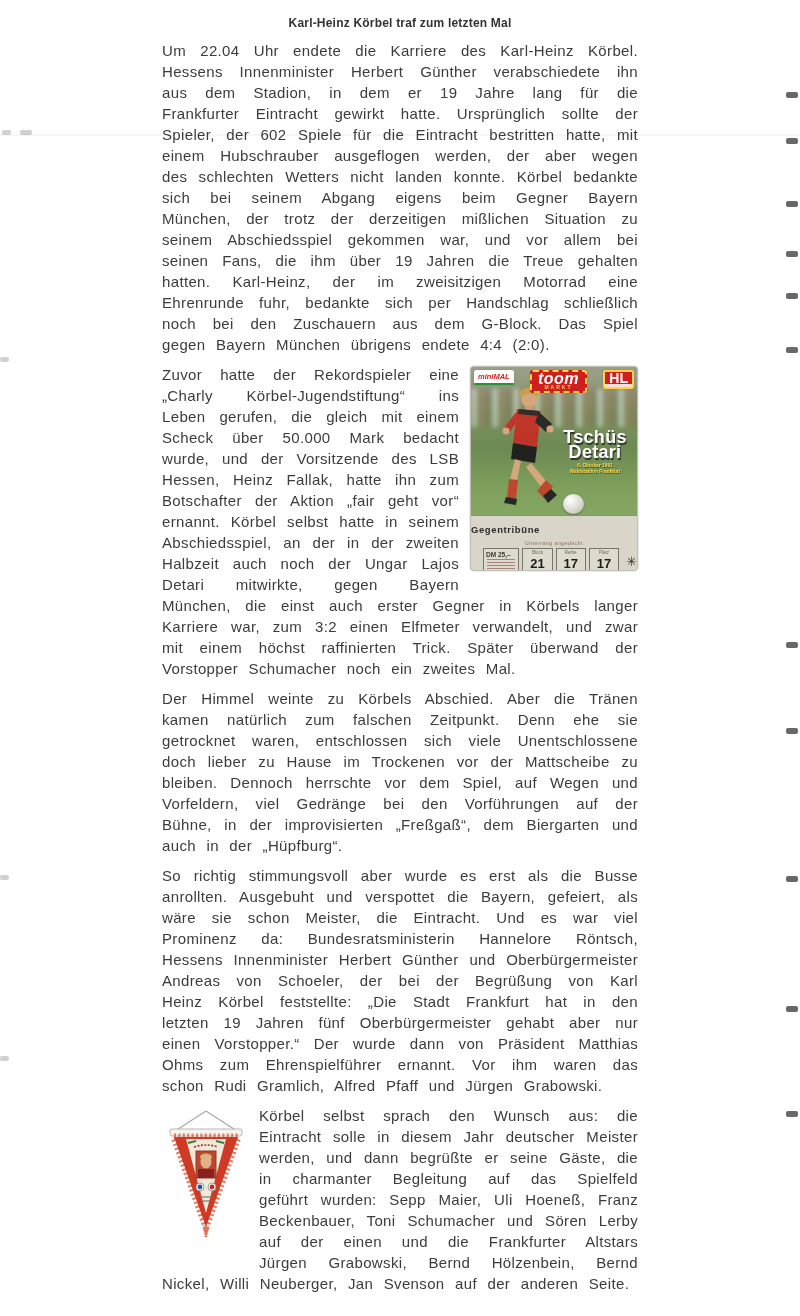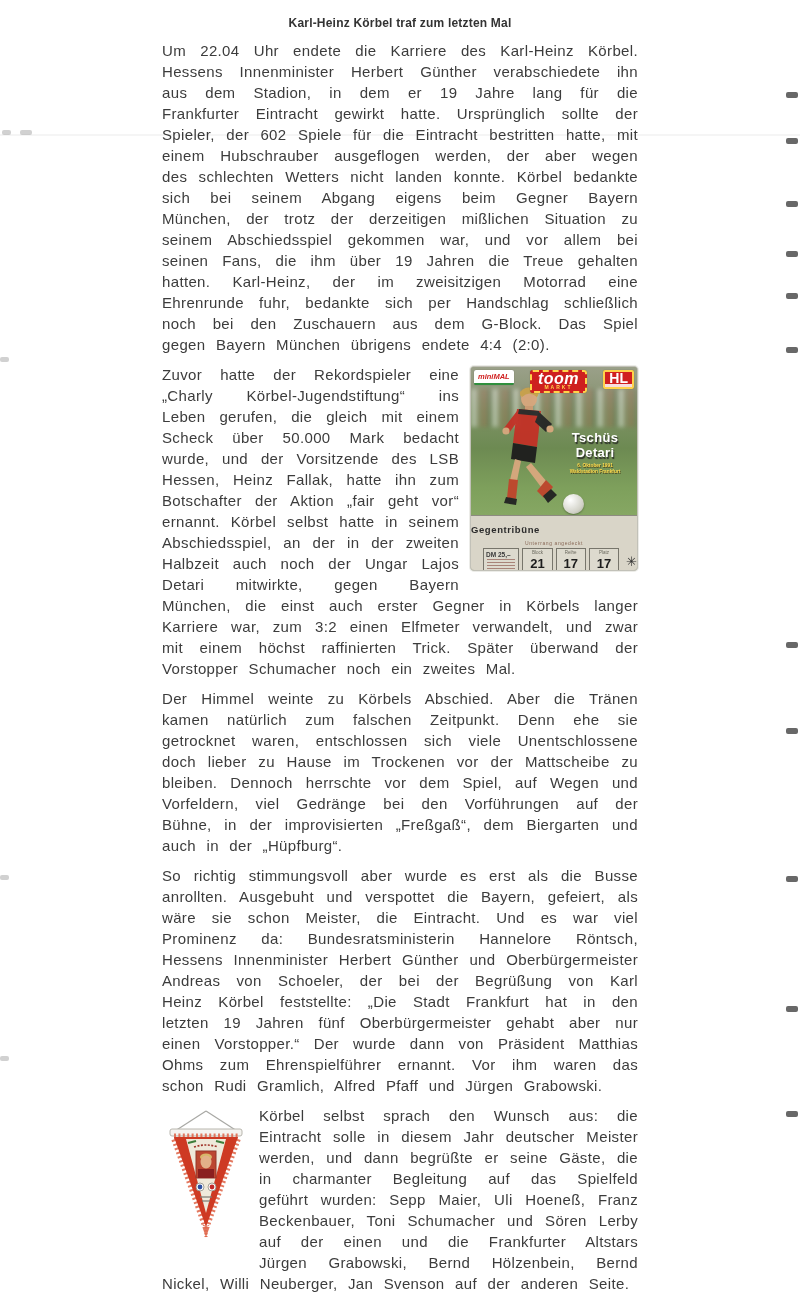--- a/index.html
+++ b/index.html
@@ -50,21 +50,21 @@
   }
   .toom-script{display:block;color:#fff;font-weight:800;font-style:italic;font-size:16px;line-height:11px;letter-spacing:.5px;}
   .toom-markt{display:block;color:#ffd24a;font-weight:700;font-size:5px;line-height:6px;letter-spacing:2px;}
   .logo-hl{
     background:#d01f1f;border:2px solid #ffd24a;border-radius:2px;color:#fff;
     font-weight:800;font-size:14px;line-height:10px;padding:1px 4px 4px;
     box-shadow:inset 0 -3px 0 rgba(255,255,255,.85),0 0 1px rgba(0,0,0,.4);
   }
   .headline{
     position:absolute;right:4px;top:63px;width:76px;text-align:center;
-    color:#fff;font-weight:800;font-size:13px;line-height:15px;letter-spacing:.3px;
+    color:#fff;font-weight:800;font-size:18px;line-height:15px;letter-spacing:.3px;
     text-shadow:1px 1.5px 1px rgba(35,35,35,.9);
   }
   .headline span{display:block;}
   .dateline{
     position:absolute;right:4px;top:96px;width:76px;text-align:center;
     color:#ffd94d;font-weight:700;font-size:4.8px;line-height:6px;
     text-shadow:.5px .5px 0 rgba(60,50,20,.8);
   }
   .dateline span{display:block;}
   .ball{

